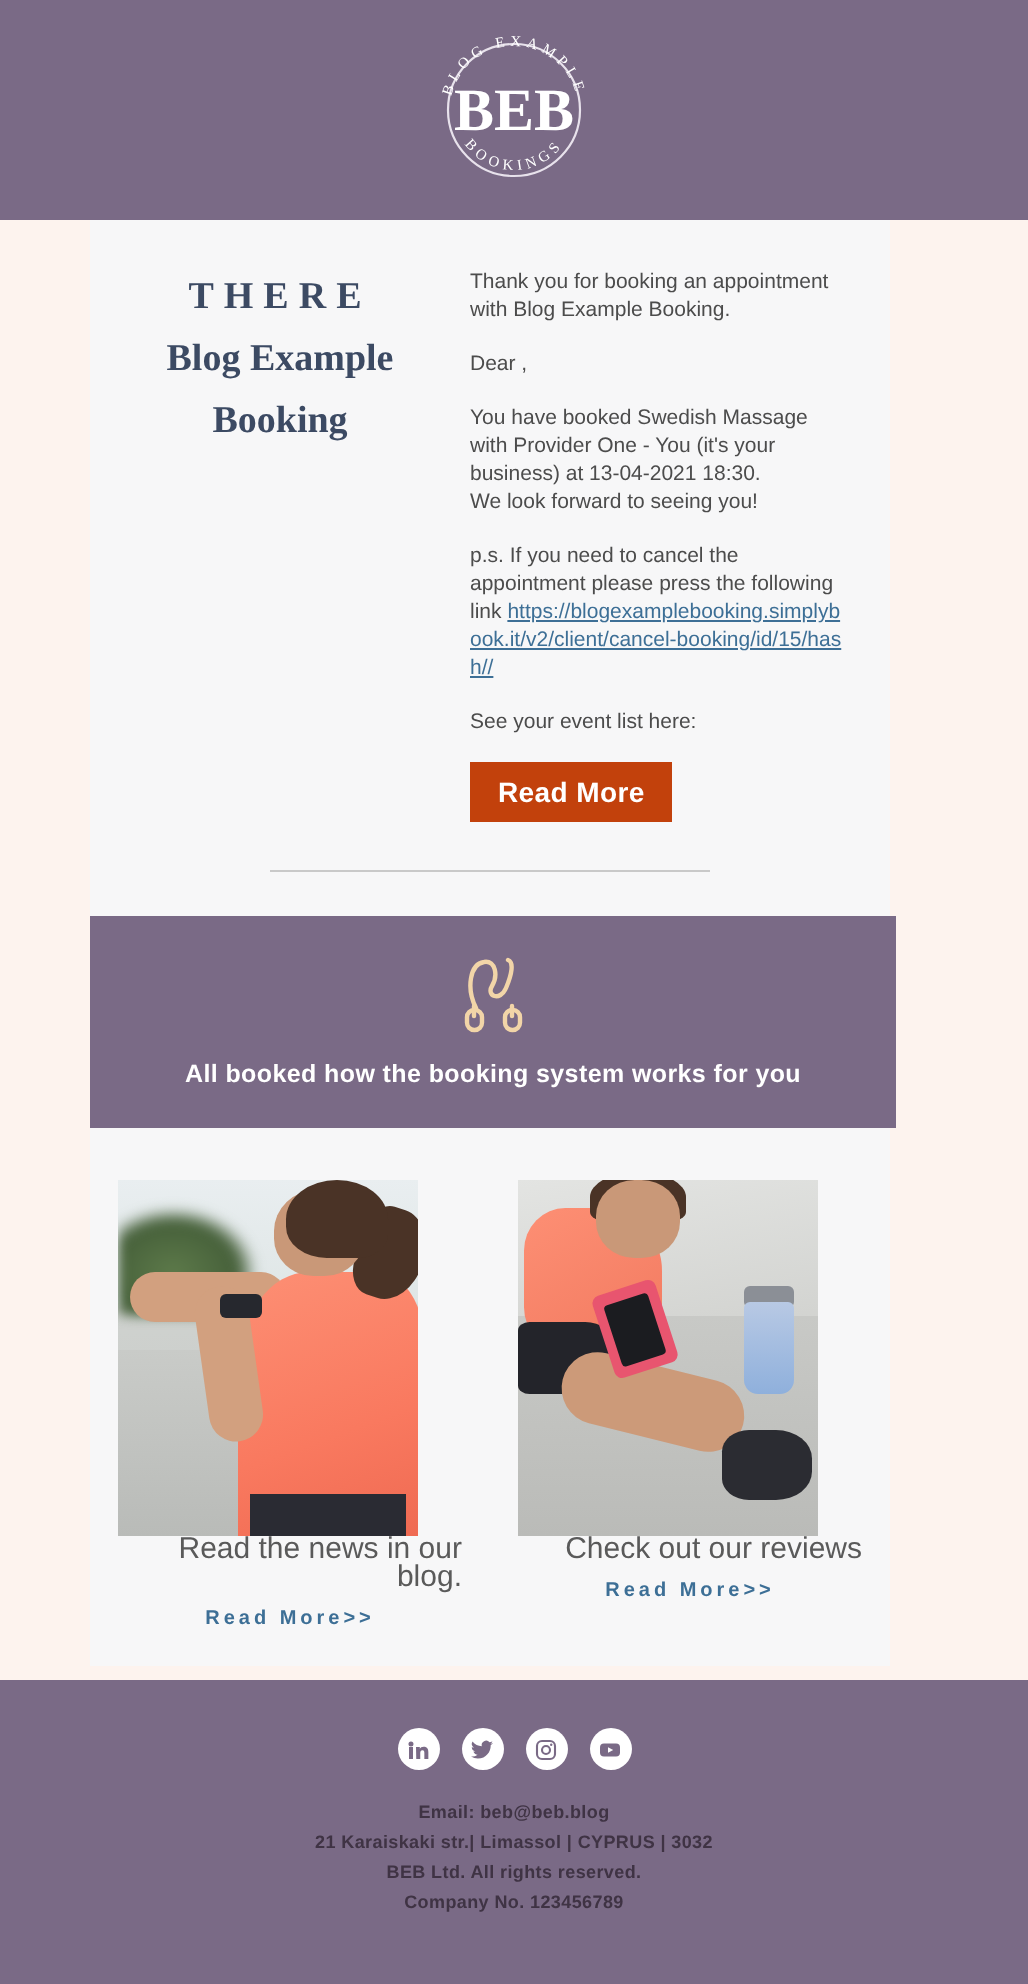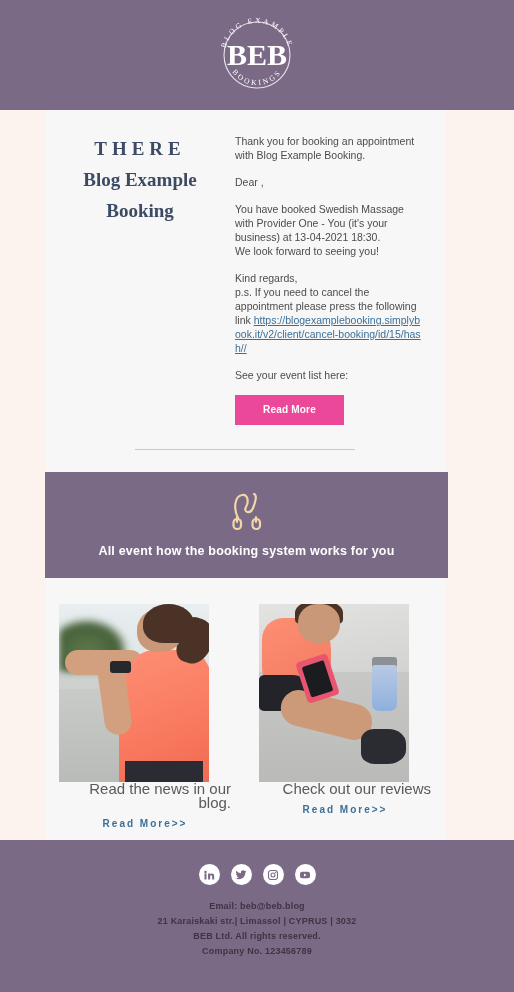--- a/index.html
+++ b/index.html
@@ -44,22 +44,22 @@
     width:200px; padding:12px 12px 0 0;
     font-size:10.5px; line-height:14px; color:#4c4c4c;
   }
   .intro-right p { margin-bottom:13px; }
   .intro-right p.tight { margin-bottom:0; }
   .link-inline {
     color:#3d6f96; text-decoration:underline; word-break:break-all;
   }
   .btn-wrap { margin-top:4px; }
   .read-more-btn {
-    display:inline-block; background:#ec4899; color:#ffffff;
-    font-size:10px; font-weight:700; padding:8px 28px;
+    display:inline-block; background:#c2410c; color:#ffffff;
+    font-size:14px; font-weight:700; padding:8px 14px;
     text-decoration:none; letter-spacing:0.2px;
   }
   .divider-wrap { padding:24px 0 22px 0; display:flex; justify-content:center; }
   .divider { width:220px; height:1px; background:#c9c9c9; }
 
   
   .promo {
     width:403px; background:#7a6a86;
     padding:18px 0 20px 0; text-align:center;
   }
@@ -231,21 +231,20 @@
         <div class="hello-line">THERE</div>
         <div class="biz-name">Blog Example</div>
         <div class="biz-name">Booking</div>
       </div>
 
       <div class="intro-right">
         <p>Thank you for booking an appointment with Blog Example Booking.</p>
         <p>Dear ,</p>
         <p class="tight">You have booked Swedish Massage with Provider One - You (it's your business) at 13-04-2021 18:30.</p>
         <p>We look forward to seeing you!</p>
-        <p class="tight">Kind regards,</p>
         <p><span>p.s. If you need to cancel the appointment please press the following link </span><a class="link-inline" href="#">https://blogexamplebooking.simplybook.it/v2/client/cancel-booking/id/15/hash//</a></p>
         <p>See your event list here:</p>
         <div class="btn-wrap">
           <a class="read-more-btn" href="#">Read More</a>
         </div>
       </div>
     </div>
 
     <div class="divider-wrap">
       <div class="divider"></div>
@@ -256,21 +255,21 @@
         <svg width="46" height="42" viewBox="0 0 46 42" aria-hidden="true">
           <g fill="none" stroke="#f2d5a8" stroke-width="2.2" stroke-linecap="round">
             <path d="M14,28 C9,18 11,6 18,5 C24,4 25,12 22,17 C19,22 26,25 29,18 C32,11 33,5 30,4"></path>
             <path d="M13,27 L13,32"></path>
             <path d="M32,27 L32,32"></path>
           </g>
           <rect x="9.5" y="29" width="7.5" height="10" rx="3.6" fill="none" stroke="#f2d5a8" stroke-width="2.2"></rect>
           <rect x="28.5" y="29" width="7.5" height="10" rx="3.6" fill="none" stroke="#f2d5a8" stroke-width="2.2"></rect>
         </svg>
       </div>
-      <div class="promo-title">All event how the booking system works for you</div>
+      <div class="promo-title">All booked how the booking system works for you</div>
     </div>
 
     <div class="cols">
 
       <div class="col">
         <div class="photo">
           <div class="ph-bg p1-bg"></div>
           <div class="p1-green"></div>
           <div class="p1-path"></div>
           <div class="p1-arm"></div>

